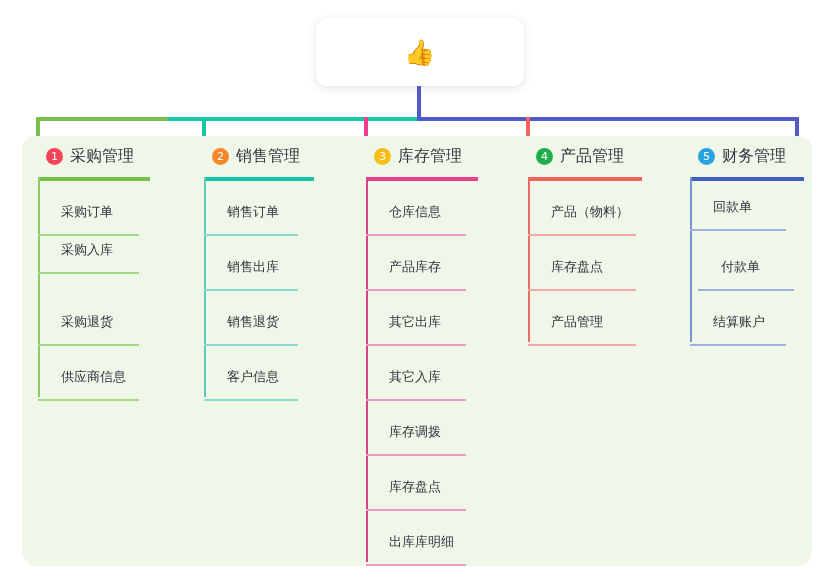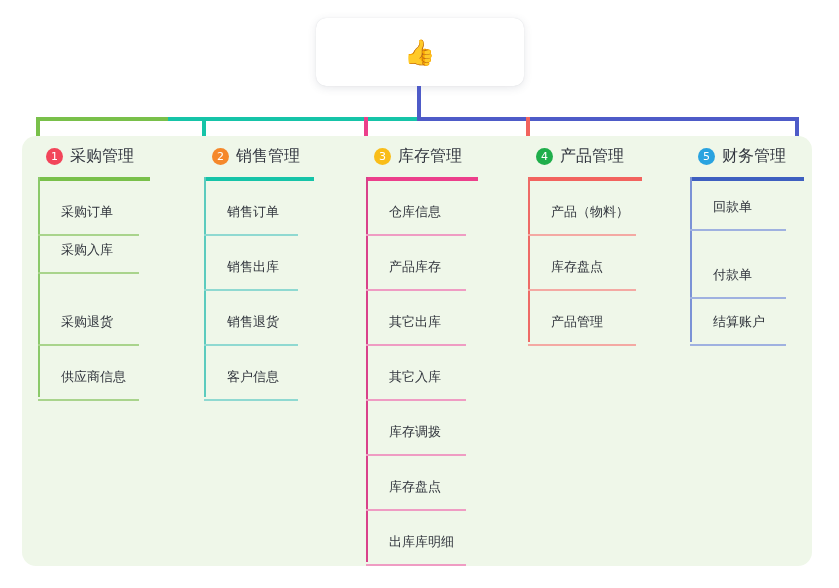--- a/index.html
+++ b/index.html
@@ -277,21 +277,21 @@
       <div class="col-head">
         <span class="badge" style="background: rgb(41, 163, 224);">5</span>
         <span class="col-title">财务管理</span>
       </div>
       <div class="head-rule" style="width: 114px; background: rgb(62, 95, 192);"></div>
       <div class="spine" style="height: 165px; background: rgb(123, 146, 214);"></div>
       <div class="leaf" style="top: 40px; width: 96px;">
         <span class="leaf-label">回款单</span>
         <div class="leaf-rule" style="width: 96px; background: rgb(159, 177, 224);"></div>
       </div>
-      <div class="leaf" style="top: 108px; width: 96px;">
+      <div class="leaf" style="top: 100px; width: 96px; margin-left: 8px;">
         <span class="leaf-label">付款单</span>
         <div class="leaf-rule" style="width: 96px; background: rgb(159, 177, 224);"></div>
       </div>
       <div class="leaf" style="top: 155px; width: 96px;">
         <span class="leaf-label">结算账户</span>
         <div class="leaf-rule" style="width: 96px; background: rgb(159, 177, 224);"></div>
       </div>
     </div>
   </div>
 

